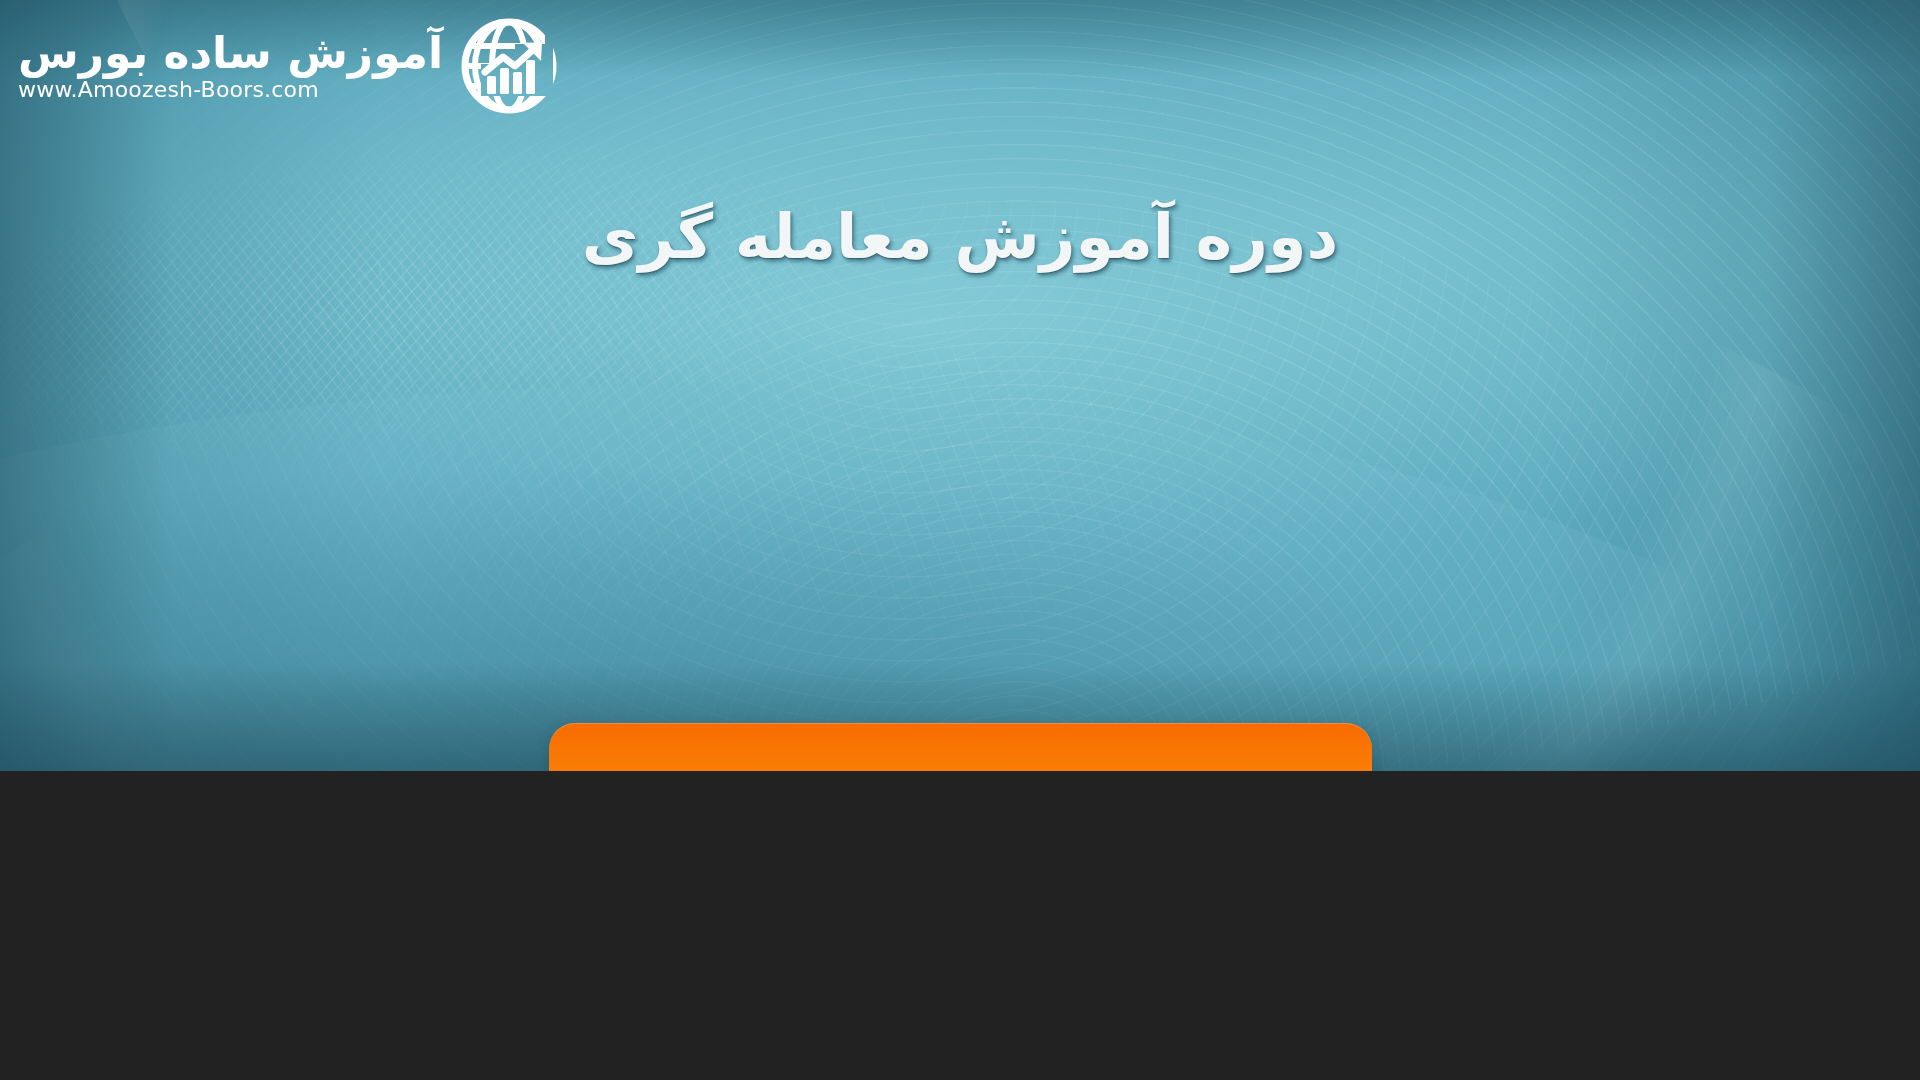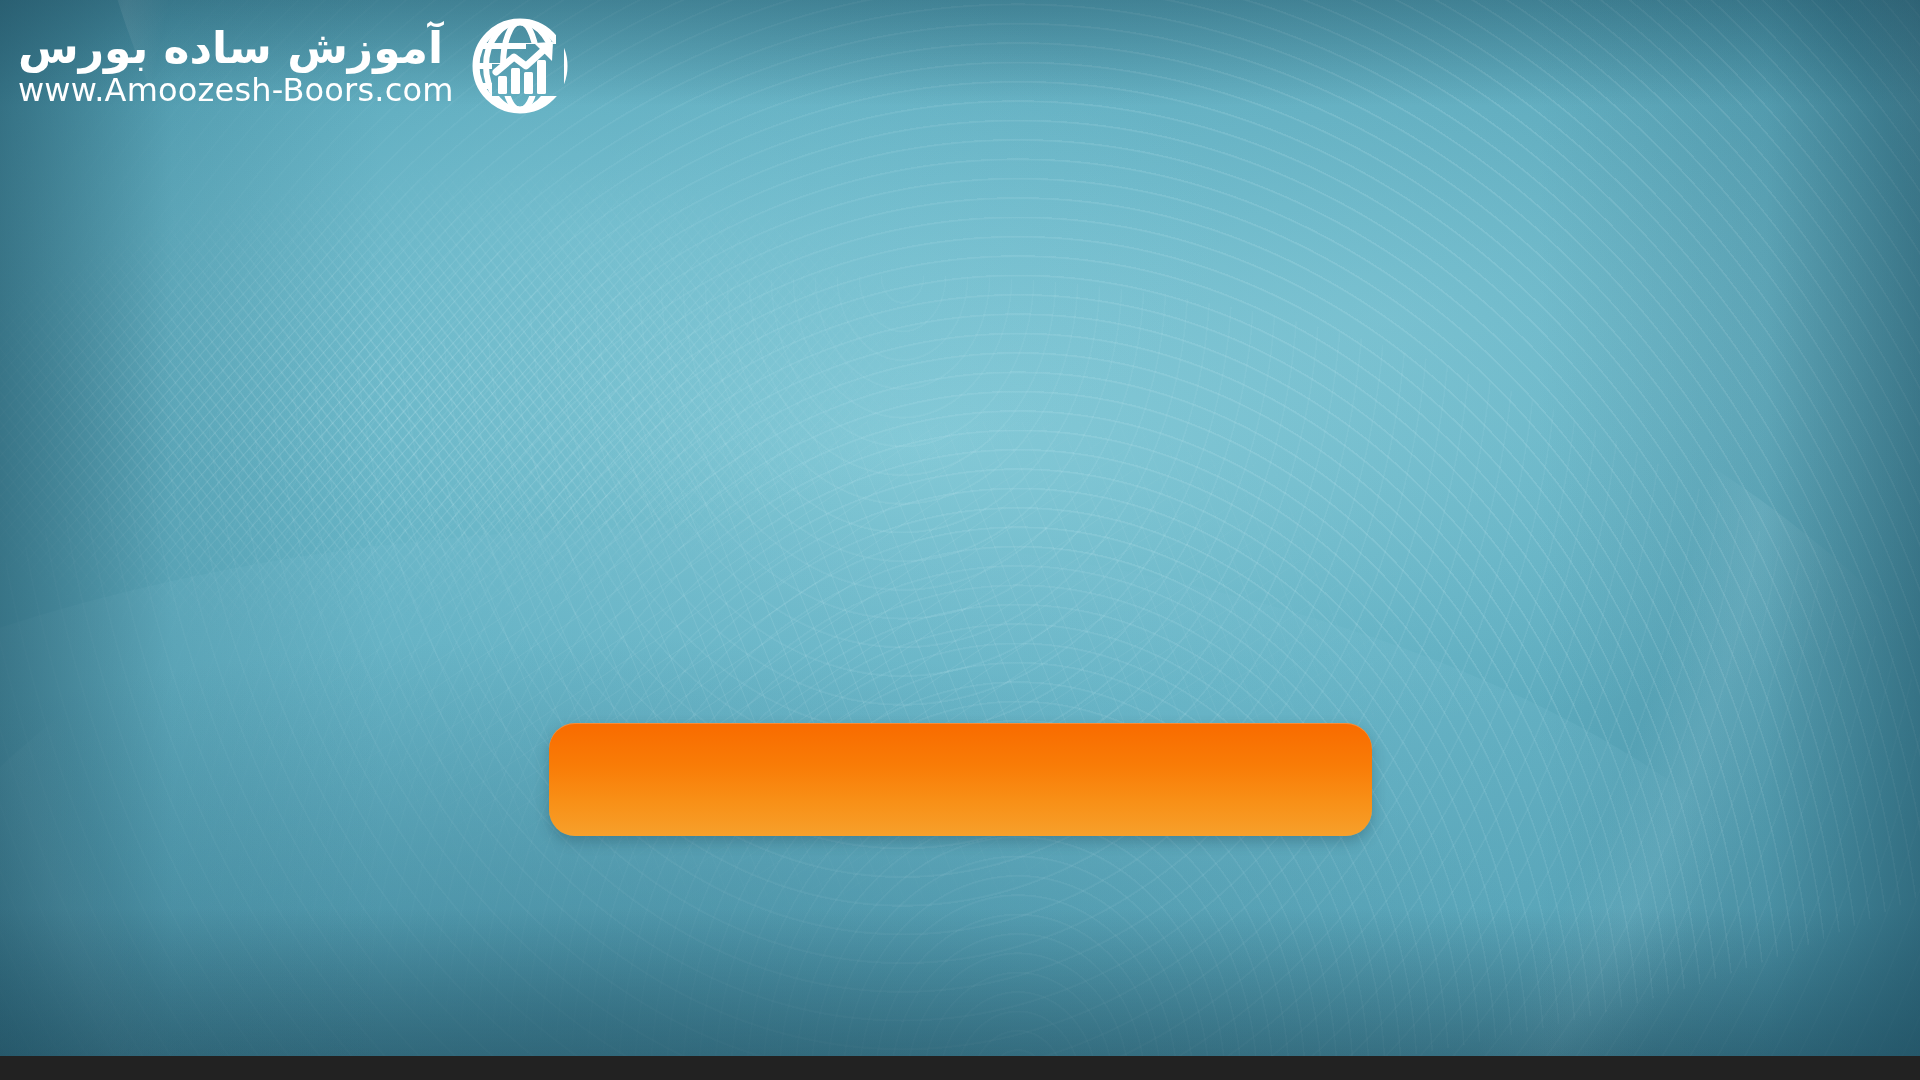--- a/index.html
+++ b/index.html
@@ -4,21 +4,21 @@
 <title>Amoozesh Boors Banner</title>
 <style>
   html, body {
     margin: 0;
     padding: 0;
     background: #222;
   }
   #stage {
     position: relative;
     width: 1920px;
-    height: 1056px;
+    height: 771px;
     overflow: hidden;
     font-family: "DejaVu Sans", "Liberation Sans", sans-serif;
     background: #d946ef;
   }
 
   
   .bg-base {
     position: absolute;
     inset: 0;
     background:
@@ -153,21 +153,21 @@
     font-size: 44px;
     font-weight: 700;
     color: #ffffff;
     letter-spacing: 0px;
     margin-bottom: 4px;
     white-space: nowrap;
   }
   .logo-url {
     font-family: "DejaVu Sans", "Liberation Sans", sans-serif;
     direction: ltr;
-    font-size: 32px;
+    font-size: 22px;
     font-weight: 400;
     color: #ffffff;
     white-space: nowrap;
     letter-spacing: .2px;
   }
 
   
   .headline {
     position: absolute;
     left: 0;
@@ -281,20 +281,21 @@
         <path d="M66 29 L85 28 L84 47 Z" fill="#ffffff"></path>
       </svg>
     </span>
     <span class="logo-text">
       <span class="logo-fa">آموزش ساده بورس</span>
       <span class="logo-url">www.Amoozesh-Boors.com</span>
     </span>
   </div>
 
   <div class="headline">
+    <div class="title-line title-line-1">دوره آموزش معامله گری</div>
   </div>
 
   <div class="cta-wrap">
     <button class="cta">
       </button>
   </div>
 
 </div>
 
 </body></html>

